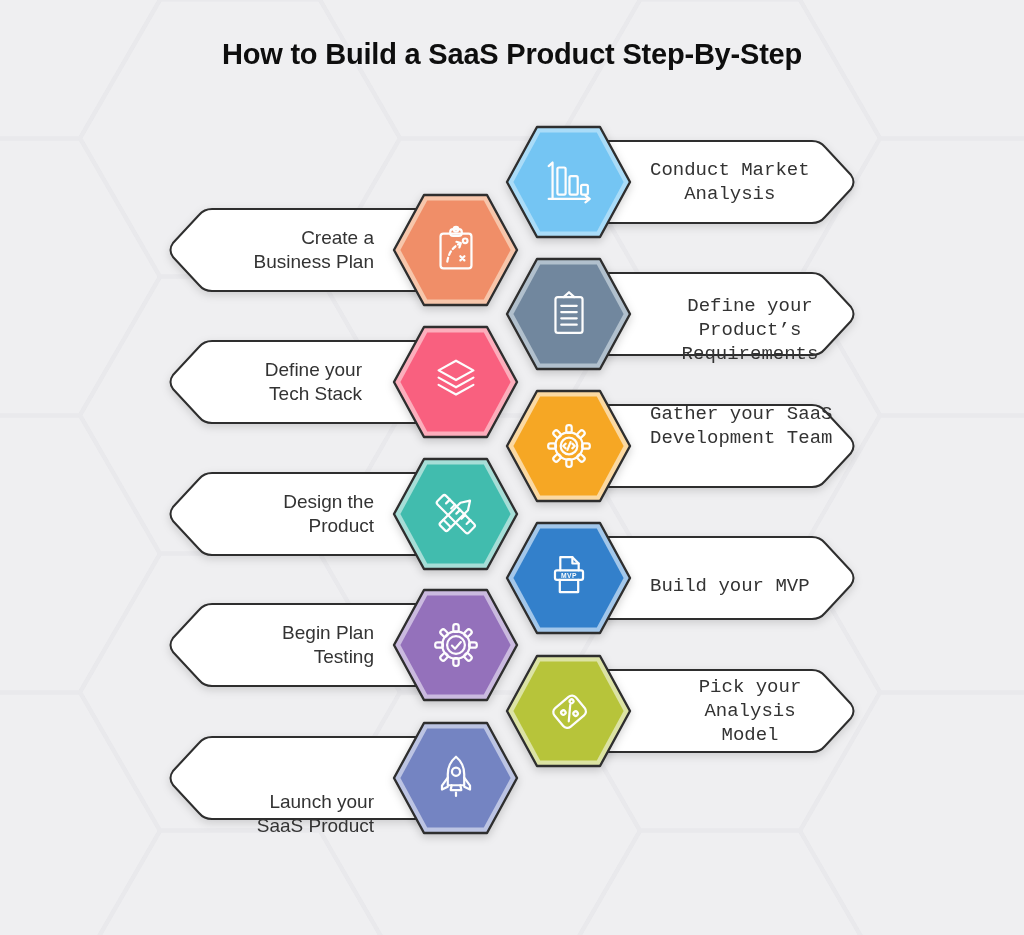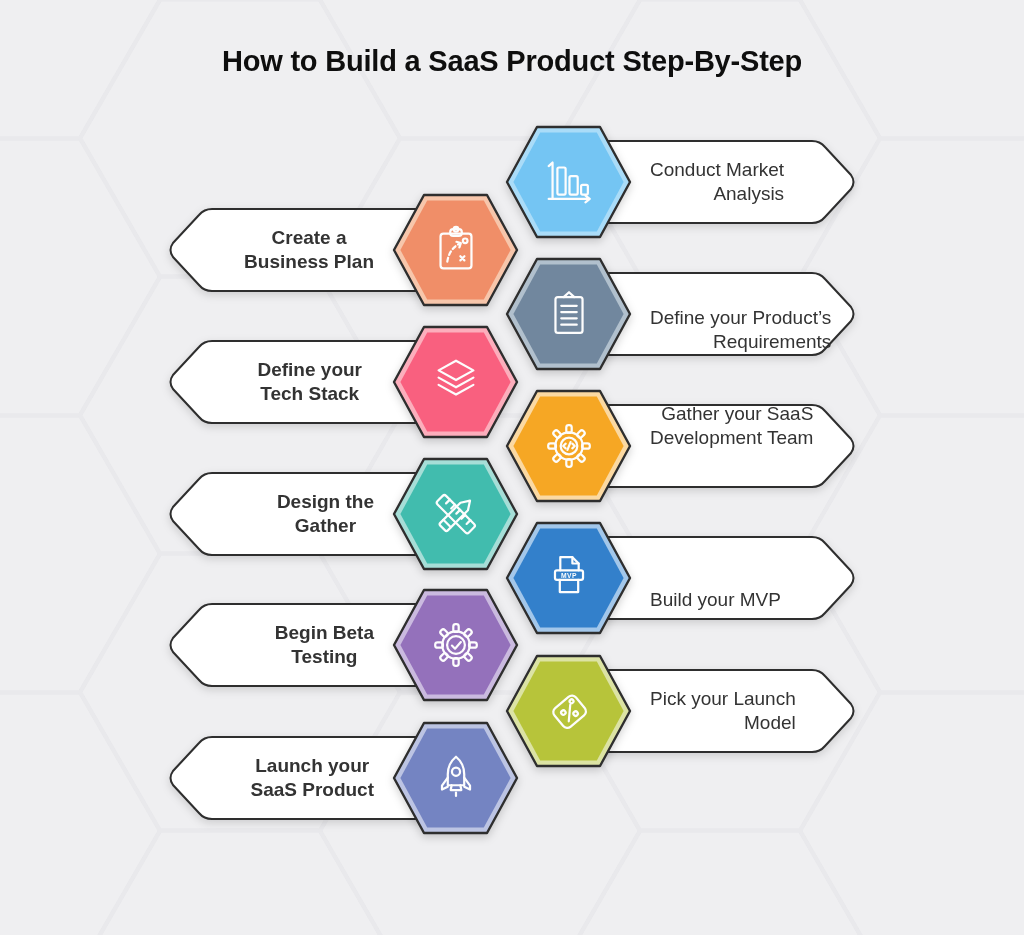--- a/index.html
+++ b/index.html
@@ -1,27 +1,27 @@
 <!DOCTYPE html>
 <html><head>
 <meta charset="utf-8">
 <style>
   html,body{margin:0;padding:0;}
   body{font-family:"Liberation Sans","DejaVu Sans",sans-serif;background:#efeff1;}
   #canvas{position:relative;width:1024px;height:935px;overflow:hidden;background:#efeff1;}
   #bg-pattern{position:absolute;left:0;top:0;z-index:0;}
   .title{position:absolute;left:0;top:38px;width:1024px;text-align:center;
-         font-size:29px;font-weight:700;letter-spacing:-0.2px;color:#0e0e0e;z-index:2;margin-top:7px;}
+         font-size:29px;font-weight:700;letter-spacing:-0.2px;color:#0e0e0e;z-index:2;}
   .step{display:contents;}
   .banner{position:absolute;z-index:1;overflow:visible;filter:drop-shadow(0 3px 4px rgba(0,0,0,0.14));}
   .banner path{fill:#ffffff;stroke:#2e2e2e;stroke-width:2;}
   .label{position:absolute;z-index:2;height:84px;display:flex;align-items:center;
          font-size:19px;line-height:24px;color:#333333;white-space:pre-line;}
-  .label.right{width:200px;justify-content:flex-start;text-align:right;}
-  .label.left{width:194px;justify-content:flex-end;text-align:center;font-weight:bold;}
+  .label.right{width:200px;justify-content:flex-start;text-align:center;font-family:Liberation Mono, monospace;}
+  .label.left{width:194px;justify-content:flex-end;text-align:right;}
   .hex{position:absolute;width:127px;height:118px;z-index:3;}
   .hex .shape{position:absolute;left:0;top:0;overflow:visible;filter:drop-shadow(0 3px 4px rgba(0,0,0,0.18));}
   .hex .shape .outer{stroke:#2e2e2e;stroke-width:2.4;stroke-linejoin:round;}
   .icon{position:absolute;left:50%;top:50%;transform:translate(-50%,-50%);width:58px;height:58px;}
   .icon *{stroke:#fdfdfd;fill:none;stroke-width:2.3;stroke-linecap:round;stroke-linejoin:round;}
   .icon text{stroke:none;fill:#fdfdfd;font-family:"Liberation Sans",sans-serif;font-weight:bold;font-size:7px;letter-spacing:0.5px;}
 </style>
 </head>
 <body>
 
@@ -177,21 +177,21 @@
       </svg>
     </div>
   </div>
 
   
   <div class="step">
     <svg class="banner" style="left:166px;top:472px" width="304" height="84" viewBox="0 0 304 84">
       <path d="M46 1 L289 1 Q303 1 303 15 L303 69 Q303 83 289 83 L46 83 Q38 83 33 77 L7 49 Q2 42 7 35 L33 7 Q38 1 46 1 Z"></path>
     </svg>
     <div class="label left" style="left:180px;top:472px">Design the
-Gather</div>
+Product</div>
     <div class="hex" style="left:392px;top:455px">
       <svg class="shape" width="127" height="118" viewBox="0 0 127 118">
         <polygon class="outer" points="2,59 32,4 95,4 125,59 95,114 32,114" fill="#a6ded7"></polygon>
         <polygon points="8.4,59 35.2,9.5 91.8,9.5 118.6,59 91.8,108.5 35.2,108.5" fill="#41bcae"></polygon>
       </svg>
       <svg class="icon" viewBox="0 0 60 60">
         <g transform="rotate(45 30 30)" stroke-width="2.1">
           <rect x="7" y="24" width="46" height="12.5" rx="2.5"></rect>
           <path d="M15 24 V29.5 M22.5 24 V29.5 M30 24 V29.5 M37.5 24 V29.5 M45 24 V29.5"></path>
         </g>
@@ -201,21 +201,21 @@
         </g>
       </svg>
     </div>
   </div>
 
   
   <div class="step">
     <svg class="banner" style="left:558px;top:536px" width="300" height="84" viewBox="0 0 300 84">
       <path d="M15 1 L254 1 Q262 1 267 7 L293 35 Q298 42 293 49 L267 77 Q262 83 254 83 L15 83 Q1 83 1 69 L1 15 Q1 1 15 1 Z"></path>
     </svg>
-    <div class="label right" style="left:650px;top:558px">Build your MVP</div>
+    <div class="label right" style="left:650px;top:544px">Build your MVP</div>
     <div class="hex" style="left:505px;top:519px">
       <svg class="shape" width="127" height="118" viewBox="0 0 127 118">
         <polygon class="outer" points="2,59 32,4 95,4 125,59 95,114 32,114" fill="#a3c7ea"></polygon>
         <polygon points="8.4,59 35.2,9.5 91.8,9.5 118.6,59 91.8,108.5 35.2,108.5" fill="#3380cb"></polygon>
       </svg>
       <svg class="icon" viewBox="0 0 60 60">
         <g stroke-width="2">
           <path d="M21 22 V8.5 H33.5 L40 15 V22"></path>
           <path d="M33.5 8.5 V15 H40"></path>
           <rect x="15.5" y="22" width="29" height="10" rx="2"></rect>
@@ -224,21 +224,21 @@
         <text x="30" y="29.6" text-anchor="middle">MVP</text>
       </svg>
     </div>
   </div>
 
   
   <div class="step">
     <svg class="banner" style="left:166px;top:603px" width="304" height="84" viewBox="0 0 304 84">
       <path d="M46 1 L289 1 Q303 1 303 15 L303 69 Q303 83 289 83 L46 83 Q38 83 33 77 L7 49 Q2 42 7 35 L33 7 Q38 1 46 1 Z"></path>
     </svg>
-    <div class="label left" style="left:180px;top:603px">Begin Beta
+    <div class="label left" style="left:180px;top:603px">Begin Plan
 Testing</div>
     <div class="hex" style="left:392px;top:586px">
       <svg class="shape" width="127" height="118" viewBox="0 0 127 118">
         <polygon class="outer" points="2,59 32,4 95,4 125,59 95,114 32,114" fill="#cabadf"></polygon>
         <polygon points="8.4,59 35.2,9.5 91.8,9.5 118.6,59 91.8,108.5 35.2,108.5" fill="#9471bb"></polygon>
       </svg>
       <svg class="icon" viewBox="0 0 60 60">
         <g stroke-width="2">
           <rect x="27.2" y="8.5" width="5.6" height="8" rx="2.4"></rect>
           <rect x="27.2" y="8.5" width="5.6" height="8" rx="2.4" transform="rotate(45 30 30)"></rect>
@@ -254,21 +254,21 @@
         <path d="M25.8 30.6 L29 33.8 L35 27" stroke-width="2"></path>
       </svg>
     </div>
   </div>
 
   
   <div class="step">
     <svg class="banner" style="left:558px;top:669px" width="300" height="84" viewBox="0 0 300 84">
       <path d="M15 1 L254 1 Q262 1 267 7 L293 35 Q298 42 293 49 L267 77 Q262 83 254 83 L15 83 Q1 83 1 69 L1 15 Q1 1 15 1 Z"></path>
     </svg>
-    <div class="label right" style="left:650px;top:669px">Pick your Launch
+    <div class="label right" style="left:650px;top:669px">Pick your Analysis
 Model</div>
     <div class="hex" style="left:505px;top:652px">
       <svg class="shape" width="127" height="118" viewBox="0 0 127 118">
         <polygon class="outer" points="2,59 32,4 95,4 125,59 95,114 32,114" fill="#dce3a4"></polygon>
         <polygon points="8.4,59 35.2,9.5 91.8,9.5 118.6,59 91.8,108.5 35.2,108.5" fill="#b7c43a"></polygon>
       </svg>
       <svg class="icon" viewBox="0 0 60 60">
         <g transform="rotate(-40 30 30)">
           <rect x="15.5" y="18.5" width="29" height="25" rx="5.5"></rect>
           <circle cx="38.5" cy="24" r="2"></circle>
@@ -278,21 +278,21 @@
         </g>
       </svg>
     </div>
   </div>
 
   
   <div class="step">
     <svg class="banner" style="left:166px;top:736px" width="304" height="84" viewBox="0 0 304 84">
       <path d="M46 1 L289 1 Q303 1 303 15 L303 69 Q303 83 289 83 L46 83 Q38 83 33 77 L7 49 Q2 42 7 35 L33 7 Q38 1 46 1 Z"></path>
     </svg>
-    <div class="label left" style="left:180px;top:736px">Launch your
+    <div class="label left" style="left:180px;top:772px">Launch your
 SaaS Product</div>
     <div class="hex" style="left:392px;top:719px">
       <svg class="shape" width="127" height="118" viewBox="0 0 127 118">
         <polygon class="outer" points="2,59 32,4 95,4 125,59 95,114 32,114" fill="#bcc4e3"></polygon>
         <polygon points="8.4,59 35.2,9.5 91.8,9.5 118.6,59 91.8,108.5 35.2,108.5" fill="#7484c2"></polygon>
       </svg>
       <svg class="icon" viewBox="0 0 60 60">
         <g stroke-width="2.1">
           <path d="M30 8 C36 13 38.5 19 38.5 26 V37.5 H21.5 V26 C21.5 19 24 13 30 8 Z"></path>
           <circle cx="30" cy="23.5" r="4.2"></circle>

